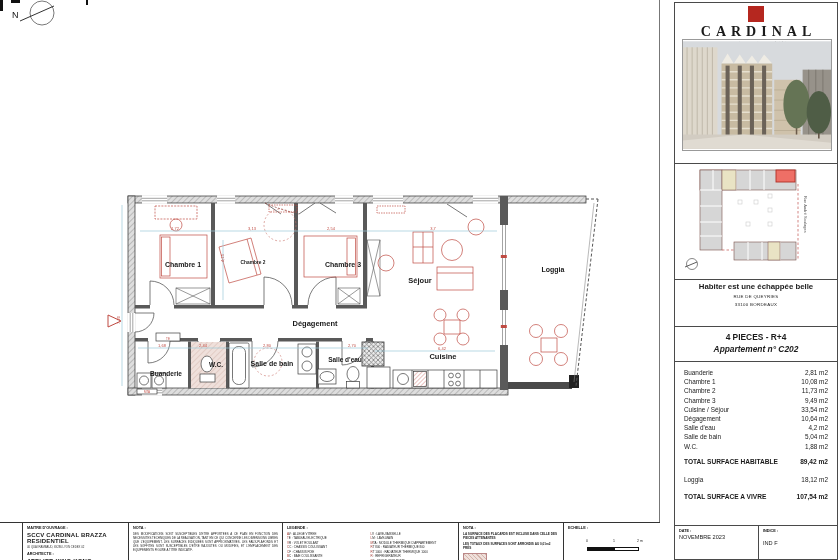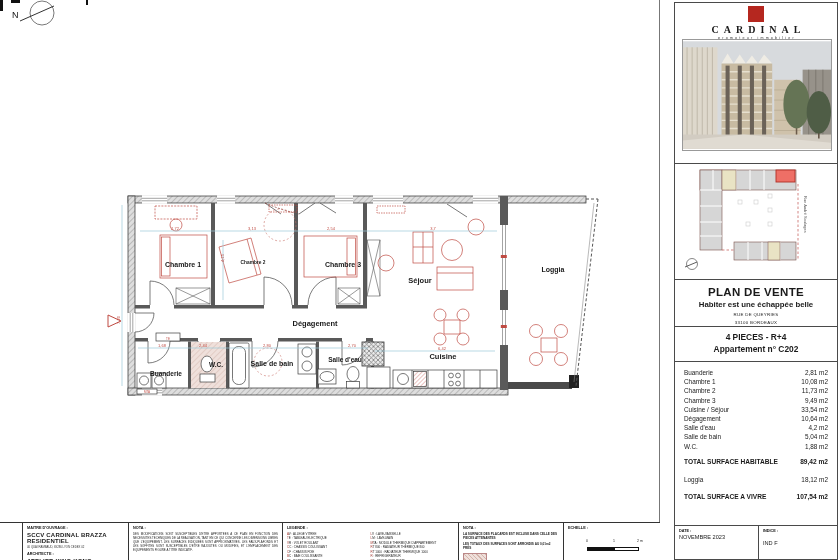--- a/index.html
+++ b/index.html
@@ -5,28 +5,28 @@
   html,body{margin:0;padding:0;background:#ffffff;}
   .sheet{position:relative;width:840px;height:560px;background:#fff;overflow:hidden;
          font-family:"Liberation Sans",sans-serif;color:#1a1a1a;}
   .abs{position:absolute;}
   
   .rpanel{position:absolute;left:674px;top:2px;width:162px;height:556px;border:1px solid #4a4a4a;background:#fff;}
   .rp-sec{position:absolute;left:0;width:100%;box-sizing:border-box;}
   .rp-line{border-top:1px solid #4a4a4a;}
   .logo-wrap{text-align:center;padding-top:3px;}
   .logo-sq{width:16px;height:16px;margin:0 auto;background:#b5271f;}
-  .brand{font-family:"Liberation Serif",serif;font-weight:bold;font-size:10px;letter-spacing:5px;margin-top:2px;margin-left:5px;text-align:center;}
+  .brand{font-family:"Liberation Serif",serif;font-weight:bold;font-size:14px;letter-spacing:5px;margin-top:2px;margin-left:5px;text-align:center;}
   .tagline{font-size:3.6px;letter-spacing:2.2px;color:#333;margin-top:1px;margin-left:2px;}
   .photo-box{position:absolute;left:7px;top:36px;width:148px;height:110px;border:0.5px solid #999;overflow:hidden;}
   .pv-title{font-weight:bold;font-size:11.5px;text-align:center;letter-spacing:0.3px;margin-top:6px;}
   .pv-sub{font-weight:bold;font-size:7.8px;text-align:center;margin-top:2px;}
   .pv-addr{font-size:4.4px;text-align:center;color:#222;margin-top:3px;letter-spacing:0.3px;}
   .apt-type{font-weight:bold;font-size:8.4px;text-align:center;margin-top:5px;}
-  .apt-num{font-weight:bold;font-size:8.4px;text-align:center;margin-top:2px;}
+  .apt-num{font-weight:bold;font-size:8.4px;text-align:center;margin-top:2px;font-style:italic;}
   .surf{padding:6px 9px 0 9px;font-size:6.4px;}
   .surf-row{display:flex;justify-content:space-between;line-height:9.2px;}
   .surf-total{display:flex;justify-content:space-between;font-weight:bold;font-size:6.6px;}
   .date-row{display:flex;height:100%;}
   .date-cell{flex:0 0 84px;border-right:1px solid #4a4a4a;padding:3px 4px;box-sizing:border-box;}
   .ind-cell{flex:1;padding:3px 4px;box-sizing:border-box;}
   .tiny-h{font-size:3.8px;font-weight:bold;color:#111;}
   .date-v{font-size:5.6px;margin-top:1px;}
   .ind-v{font-size:5.6px;margin-top:7px;}
   
@@ -411,21 +411,20 @@
         </g>
         <text x="128" y="32" font-size="4" fill="#555" transform="rotate(90 128 32)">Rue André Soulages</text>
         <g>
           <circle cx="16" cy="100" r="5.5" fill="none" stroke="#555" stroke-width="0.7"></circle>
           <line x1="9" y1="103" x2="21" y2="98" stroke="#333" stroke-width="0.8"></line>
         </g>
       </svg>
     </div>
 
     <div class="rp-sec rp-line" style="top:276px;height:47px;">
-      <div class="pv-title">PLAN DE VENTE</div>
       <div class="pv-sub">Habiter est une échappée belle</div>
       <div class="pv-addr">RUE DE QUEYRIES</div>
       <div class="pv-addr">33100 BORDEAUX</div>
     </div>
 
     <div class="rp-sec rp-line" style="top:323px;height:35px;">
       <div class="apt-type">4 PIECES - R+4</div>
       <div class="apt-num">Appartement n° C202</div>
     </div>
 

